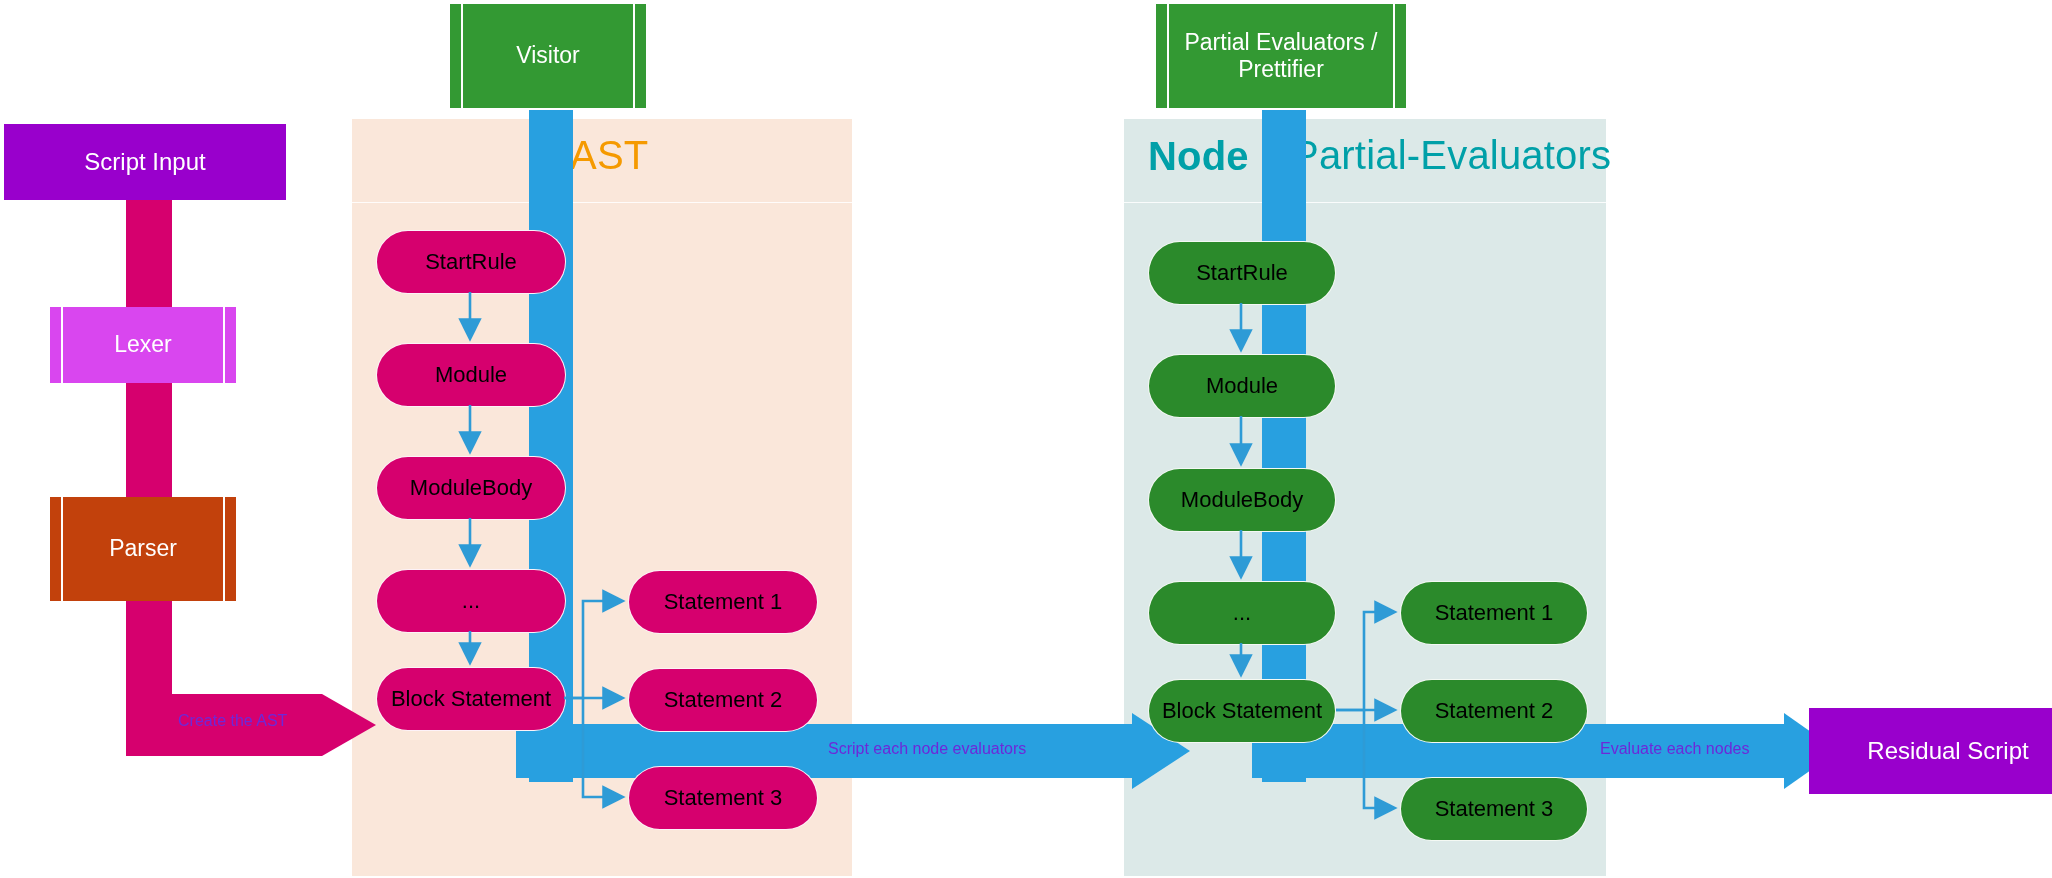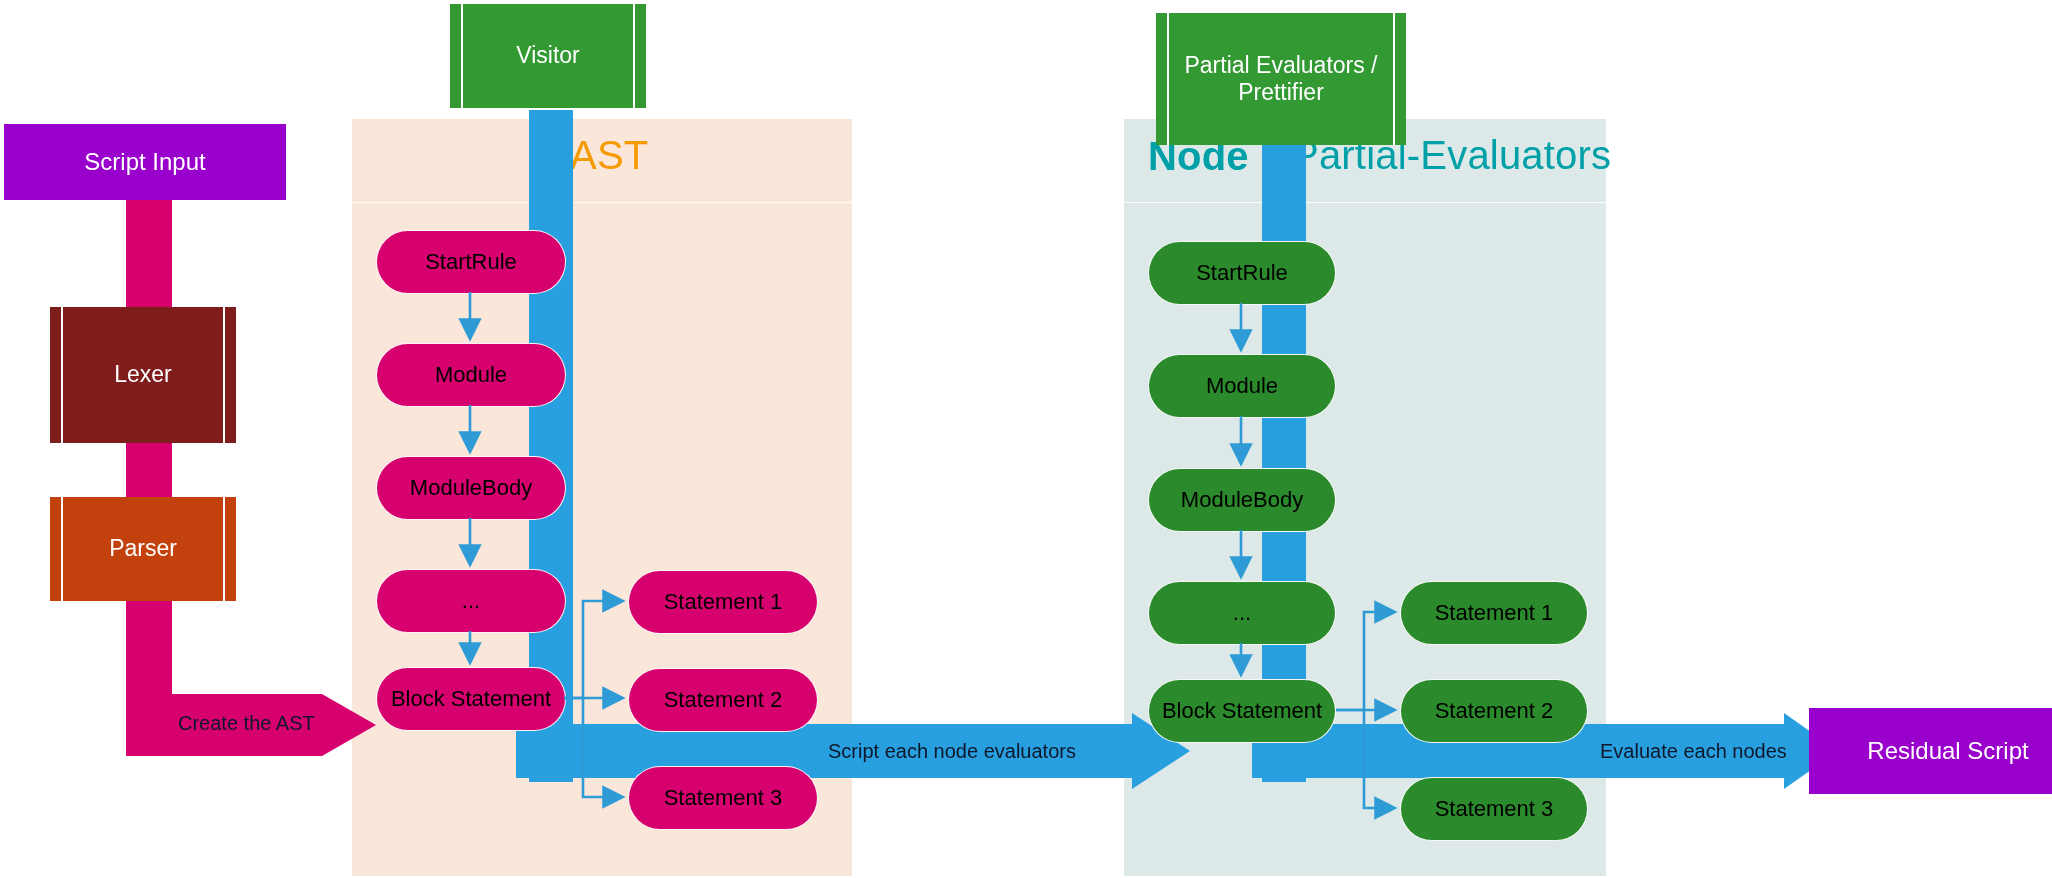--- a/index.html
+++ b/index.html
@@ -90,22 +90,22 @@
   .bigarrow .head {
     position: absolute;
     right: 0; top: 50%;
     width: 0; height: 0;
     transform: translateY(-50%);
     border-style: solid;
     border-color: transparent;
   }
   .arrow-label {
     position: absolute;
-    color: #0f172a;
-    font-size: 20px;
+    color: #6d28d9;
+    font-size: 16px;
     white-space: nowrap;
     z-index: 9;
   }
 
   
   .connectors {
     position: absolute;
     left: 0; top: 0;
     width: 2052px; height: 878px;
     pointer-events: none;
@@ -152,34 +152,34 @@
 
   <div class="ribbon" style="left:529px; top:110px; width:44px; height:672px; background:#28A0E0; z-index:3;"></div>
   <div class="ribbon" style="left:1262px; top:110px; width:44px; height:672px; background:#28A0E0; z-index:3;"></div>
 
   <div class="procbox" style="left:450px; top:4px; width:196px; height:104px; background:#339933; z-index:5;">
     <span class="bar l"></span>
     <span class="bar r"></span>
     <span class="lbl">Visitor</span>
   </div>
 
-  <div class="procbox" style="left:1156px; top:4px; width:250px; height:132px; background:#339933; z-index:5;margin-top:9px;">
+  <div class="procbox" style="left:1156px; top:4px; width:250px; height:104px; background:#339933; z-index:5;">
     <span class="bar l"></span>
     <span class="bar r"></span>
     <span class="lbl">
       <span>Partial Evaluators /</span><br>
       <span>Prettifier</span>
     </span>
   </div>
 
   <div class="rectbox" style="left:4px; top:124px; width:282px; height:76px; background:#9900CC; z-index:5;">
     <span>Script Input</span>
   </div>
 
-  <div class="procbox" style="left:50px; top:307px; width:186px; height:136px; background:#7f1d1d; z-index:5;justify-content:center;">
+  <div class="procbox" style="left:50px; top:307px; width:186px; height:76px; background:#d946ef; z-index:5;justify-content:center;">
     <span class="bar l"></span>
     <span class="bar r"></span>
     <span class="lbl">Lexer</span>
   </div>
 
   <div class="procbox" style="left:50px; top:497px; width:186px; height:104px; background:#c2410c; z-index:5;">
     <span class="bar l"></span>
     <span class="bar r"></span>
     <span class="lbl">Parser</span>
   </div>

